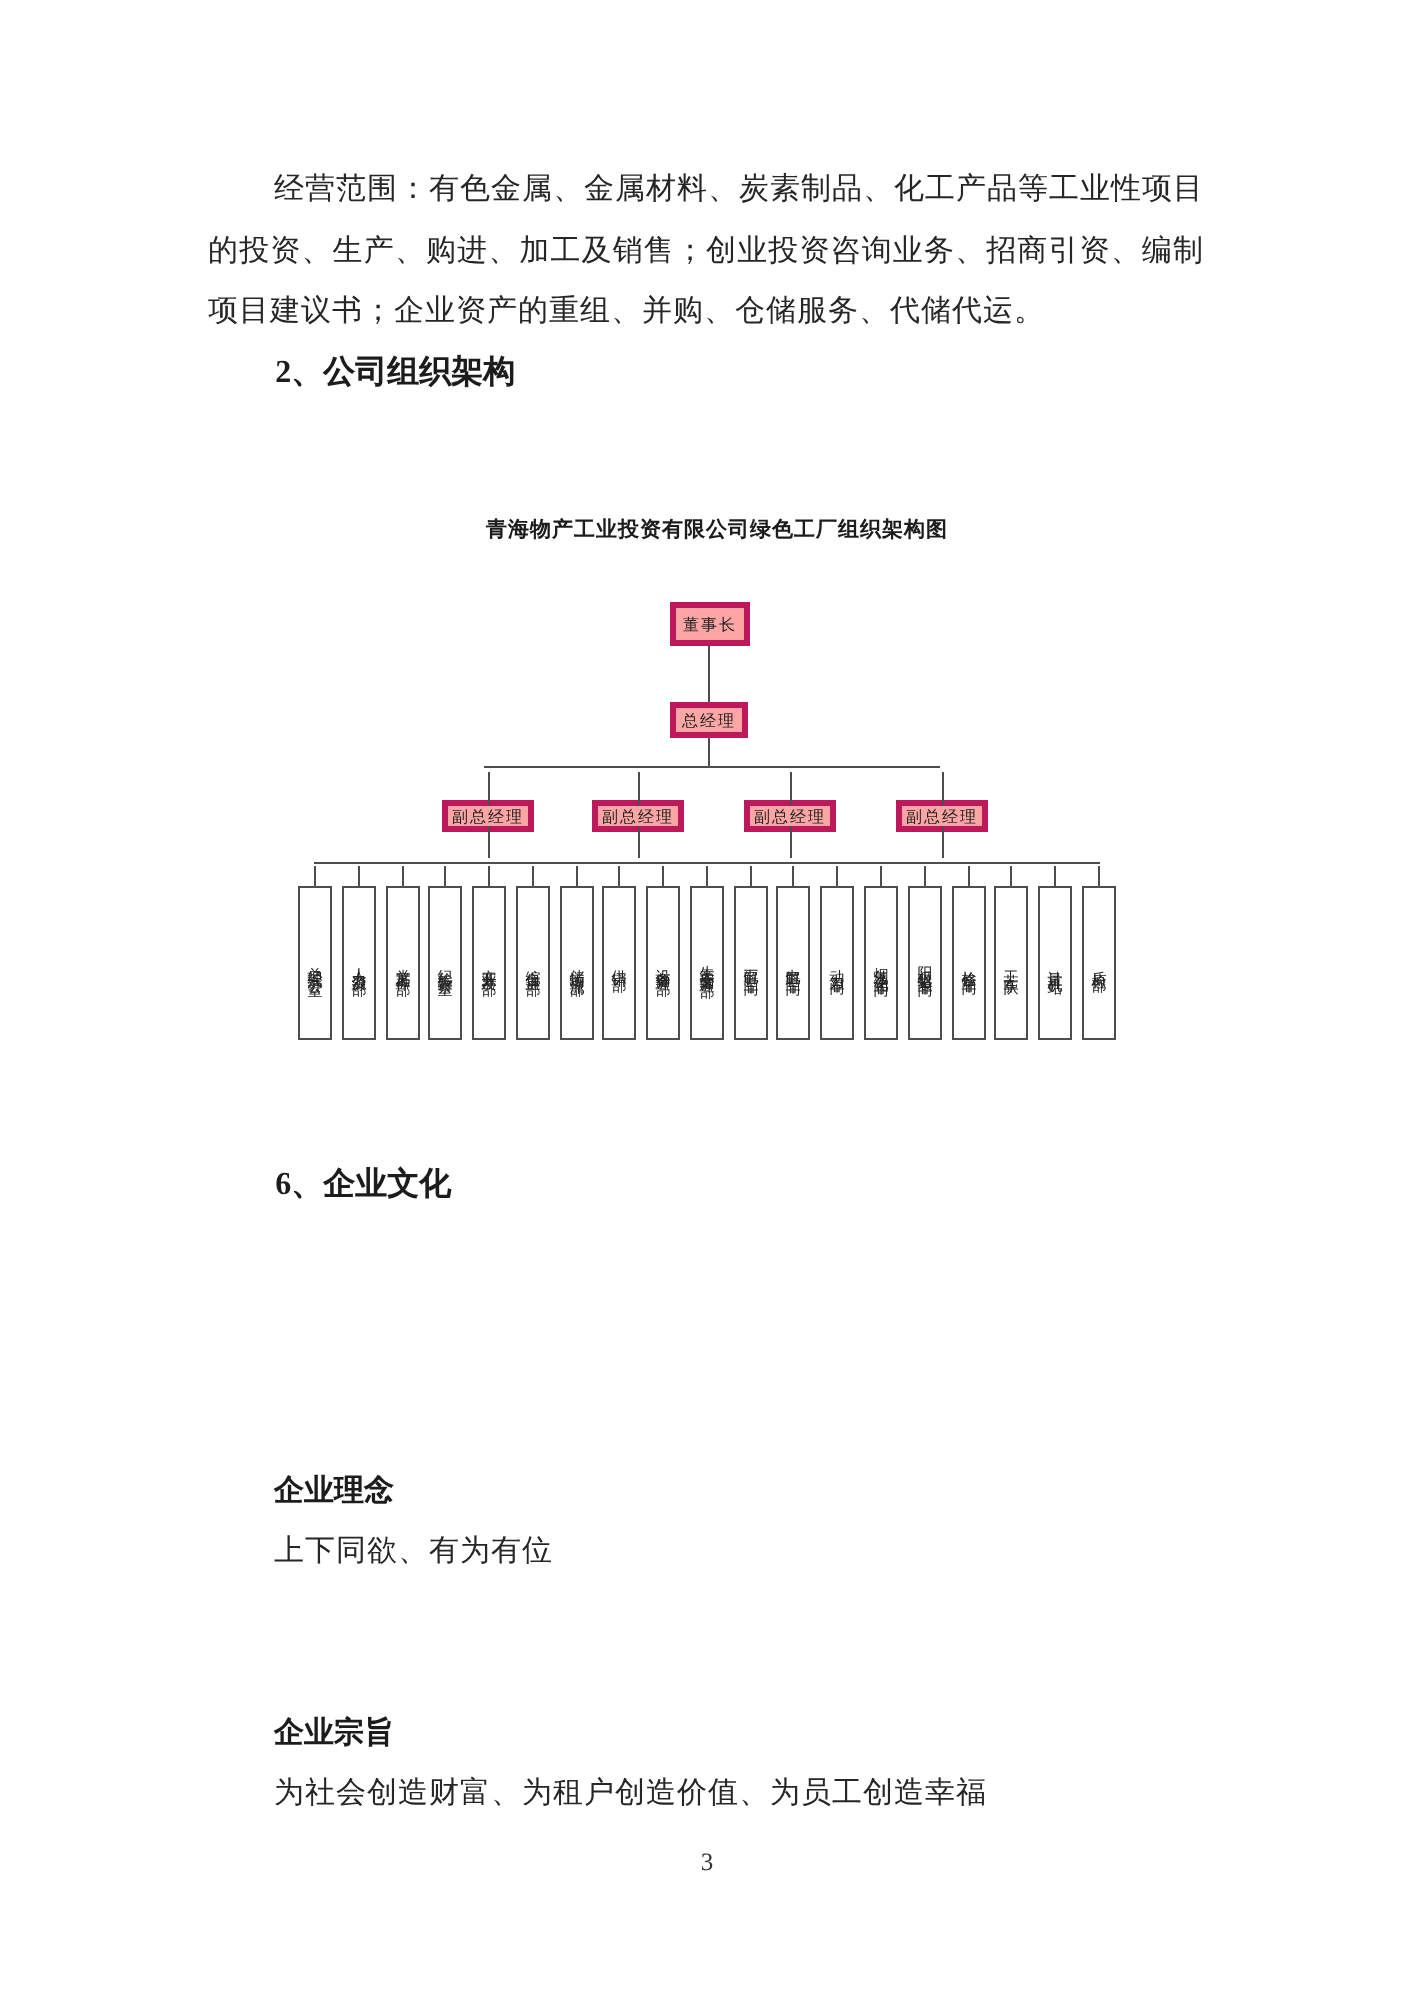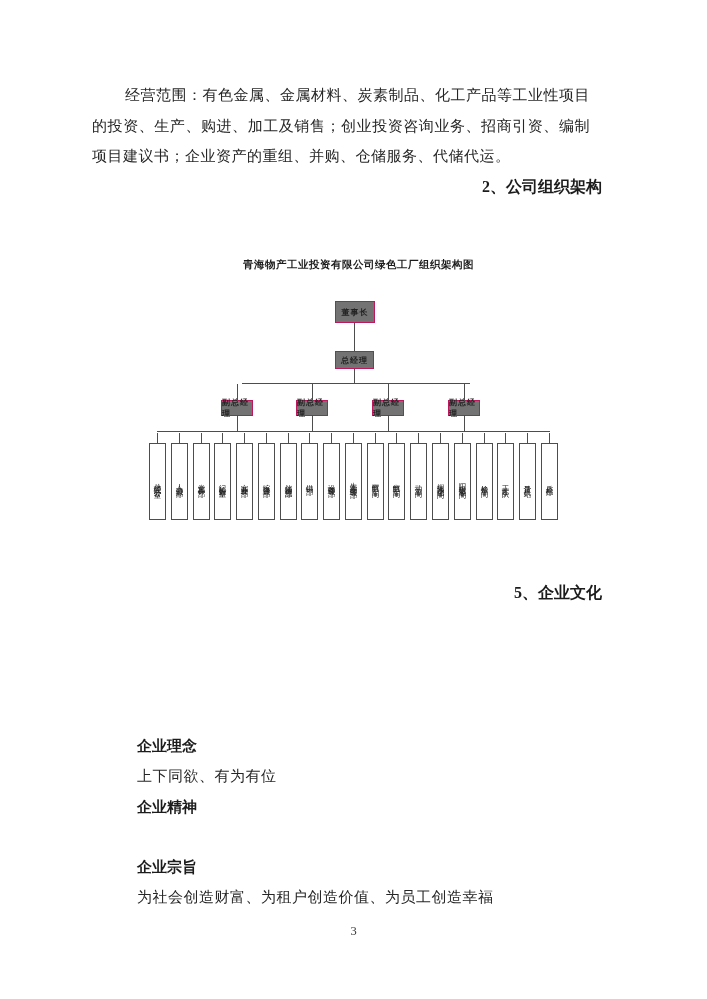--- a/index.html
+++ b/index.html
@@ -6,29 +6,29 @@
   .page{
     position:relative;
     width:707px;height:999px;
     background:#ffffff;
     font-family:"Liberation Serif","DejaVu Serif",serif;
     color:#262626;
     overflow:hidden;
   }
   
   .para{
-    position:absolute;left:92px;width:498px;
+    position:absolute;left:104px;width:498px;
     font-size:15px;line-height:30.5px;
     text-align:justify;text-indent:2.2em;
     letter-spacing:0.5px;margin:0;
   }
   .heading{
     position:absolute;left:104px;width:498px;
     font-size:16px;line-height:22px;font-weight:bold;
-    text-indent:2.1em;margin:0;color:#1c1c1c;text-align:right;
+    text-indent:2.1em;margin:0;color:#1c1c1c;
   }
   .sublabel{
     position:absolute;left:104px;width:498px;
     font-size:15px;line-height:22px;font-weight:bold;
     text-indent:2.2em;margin:0;color:#1c1c1c;
   }
   .line-text{
     position:absolute;left:104px;width:498px;
     font-size:15px;line-height:22px;
     text-indent:2.2em;margin:0;letter-spacing:0.5px;
@@ -38,29 +38,28 @@
     text-align:center;font-size:12.5px;color:#333;
   }
   
   .chart-title{
     position:absolute;left:10px;right:0;top:258px;
     text-align:center;font-size:10.5px;font-weight:bold;
     color:#1c1c1c;letter-spacing:0.5px;
   }
   .node{
     position:absolute;
-    border:1px solid #be185d;background:#737373;
+    border:3px solid #be185d;background:#fca5a5;
     display:flex;align-items:center;justify-content:center;
     font-size:8px;color:#222;letter-spacing:1px;
     box-sizing:border-box;
-    font-weight:bold;
   }
   .chairman{left:335px;top:301px;width:40px;height:22px;}
   .gm{left:335px;top:351px;width:39px;height:18px;}
-  .dep{top:400px;width:32px;height:16px;}
+  .dep{top:400px;width:46px;height:16px;}
   .dep::before{ 
     content:"";position:absolute;left:calc(50% - 0.5px);top:-17px;
     width:1px;height:17px;background:#4d4d4d;
   }
   .dep::after{ 
     content:"";position:absolute;left:calc(50% - 0.5px);bottom:-16px;
     width:1px;height:16px;background:#4d4d4d;
   }
   .dept{
     position:absolute;top:443px;width:17px;height:77px;
@@ -123,29 +122,28 @@
     <div class="dept" style="left:388px">电解二车间</div>
     <div class="dept" style="left:410px">动力车间</div>
     <div class="dept" style="left:432px">烟气净化车间</div>
     <div class="dept" style="left:454px">阳极组装车间</div>
     <div class="dept" style="left:476px">检修车间</div>
     <div class="dept" style="left:497px">工艺车队</div>
     <div class="dept" style="left:519px">计量机站</div>
     <div class="dept" style="left:541px">质检部</div>
   </div>
 
-  <h2 class="heading" style="top:582px">5、企业文化</h2>
+  <h2 class="heading" style="top:582px">6、企业文化</h2>
 
 
 
   <h3 class="sublabel" style="top:735px">企业理念</h3>
 
   <p class="line-text" style="top:765px">上下同欲、有为有位</p>
 
-  <h3 class="sublabel" style="top:796px">企业精神</h3>
 
 
   <h3 class="sublabel" style="top:856px">企业宗旨</h3>
 
   <p class="line-text" style="top:886px">为社会创造财富、为租户创造价值、为员工创造幸福</p>
 
   <div class="page-number">3</div>
 </div>
 
 </body></html>

